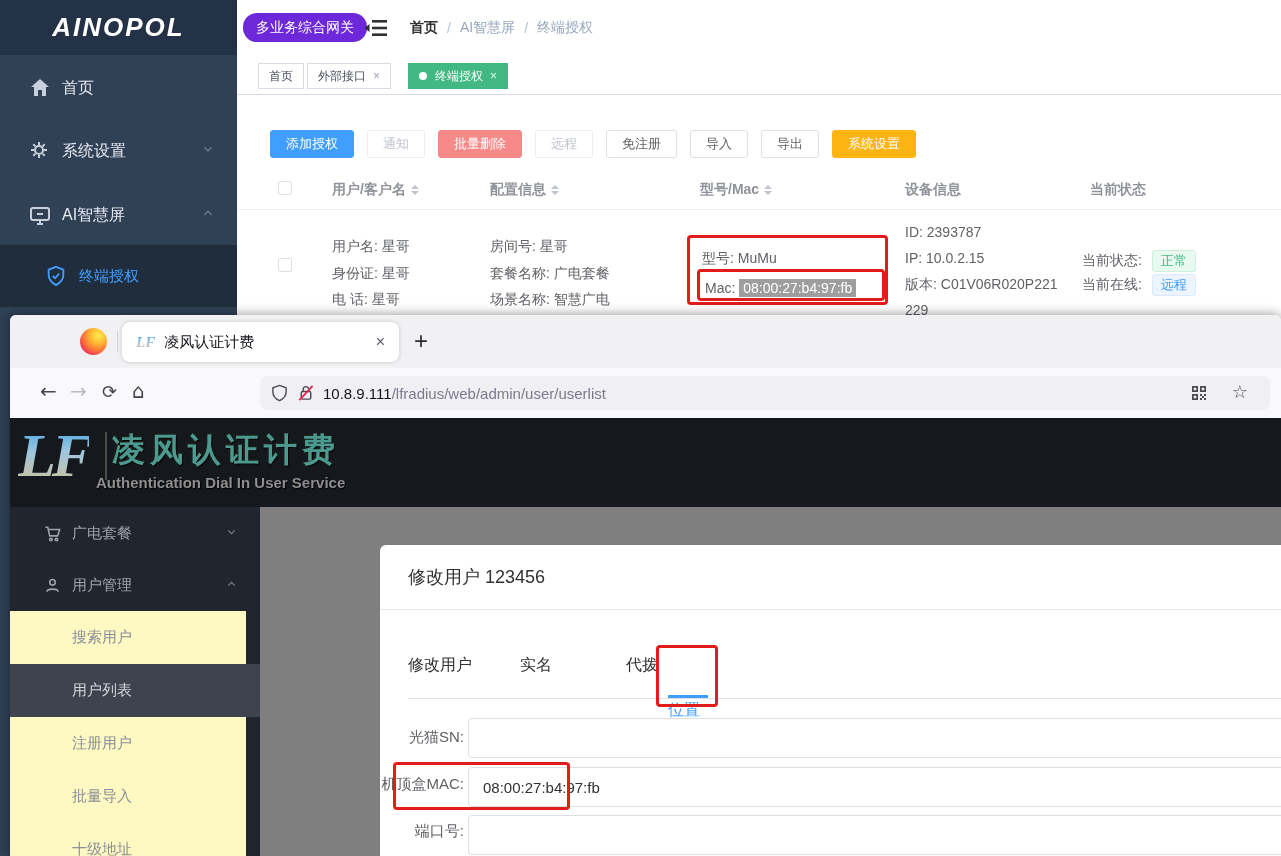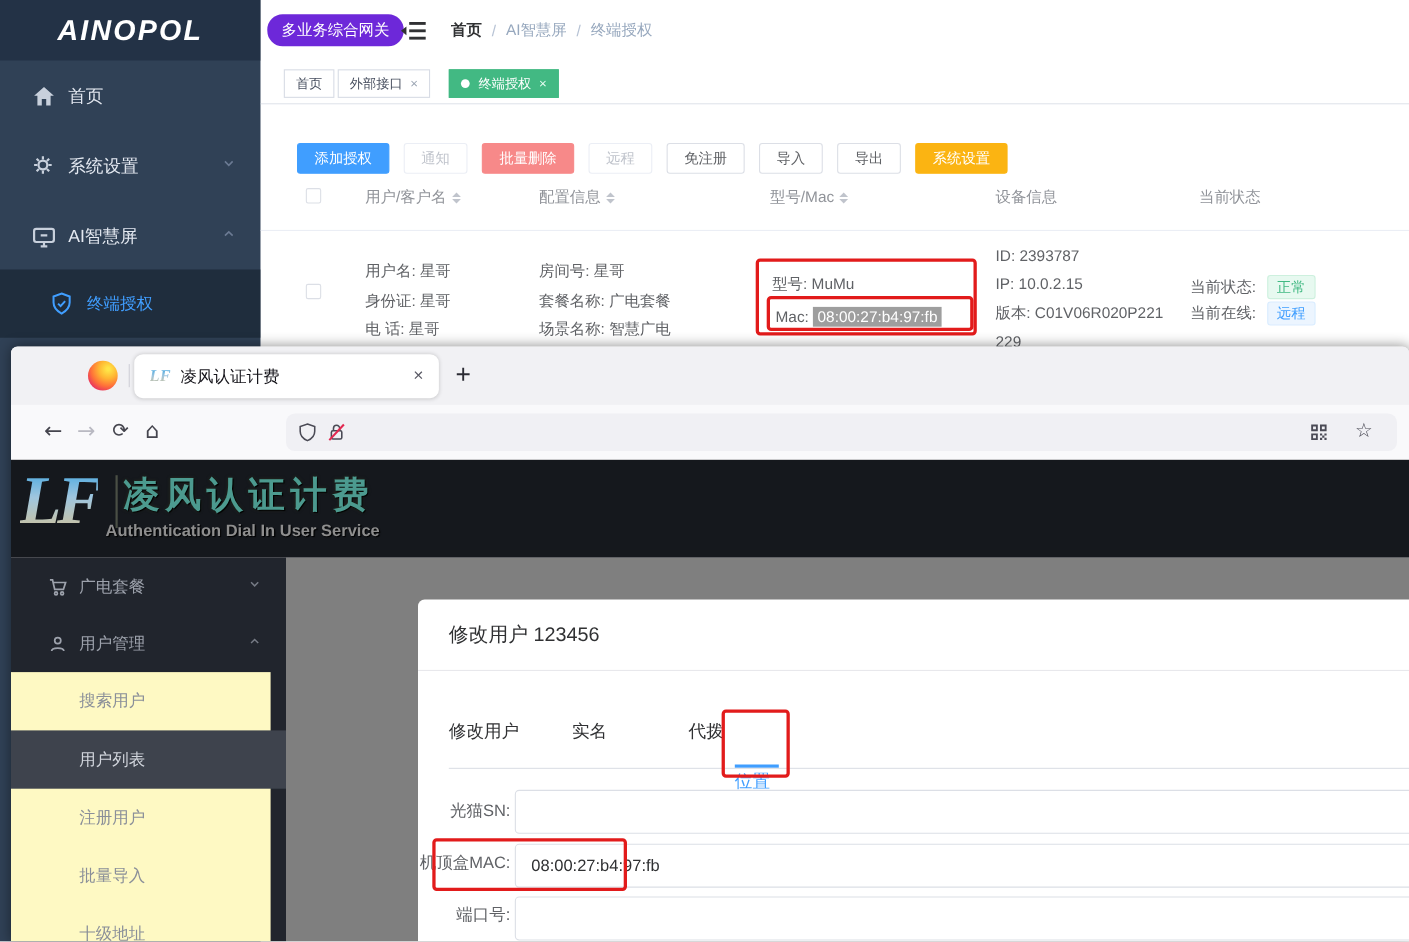--- a/index.html
+++ b/index.html
@@ -43,21 +43,21 @@
   .gw-content { left:237px; top:95px; width:1044px; height:761px; background:#fff; }
   .gw-btns { left:33px; top:35px; display:flex; gap:13px; }
   .btn { height:28px; padding:0 15px; border-radius:3px; font-size:13px; display:inline-flex;
          align-items:center; border:1px solid #dcdfe6; background:#fff; color:#606266; white-space:nowrap; }
   .btn.primary { background:#409eff; border-color:#409eff; color:#fff; }
   .btn.disabled { color:#c0c4cc; border-color:#ebeef5; }
   .btn.danger-dis { background:#f78989; border-color:#f78989; color:#fff; }
   .btn.warning { background:#fbb412; border-color:#fbb412; color:#fff; }
 
   .gw-thead { left:0; top:75px; width:1044px; height:40px; border-bottom:1px solid #ebeef5; }
-  .th { position:absolute; top:1px; font-size:14px; color:#909399; display:inline-flex; align-items:flex-end; }
+  .th { position:absolute; top:11px; font-size:14px; color:#909399; display:inline-flex; align-items:flex-end;font-weight:bold; }
   .cb { width:14px; height:14px; border:1px solid #dcdfe6; border-radius:2px; background:#fff; }
   .carets { display:inline-flex; flex-direction:column; margin-left:5px; }
   .carets i { display:block; width:0; height:0; border:4px solid transparent; }
   .carets .up { border-bottom-color:#c0c4cc; margin-bottom:2px; }
   .carets .dn { border-top-color:#c0c4cc; }
 
   .gw-row { left:0; top:115px; width:1044px; height:106px; }
   .cell-line { position:absolute; font-size:14px; color:#606266; white-space:nowrap; }
   .tag { display:inline-block; padding:1px 8px; border-radius:3px; font-size:13px; margin-left:6px; }
   .tag.green { color:#42b983; background:#e7f9f0; border:1px solid #cdf0de; }
@@ -325,20 +325,23 @@
         <svg viewBox="0 0 18 19" width="17" height="18" fill="none" stroke="#4a4a55" stroke-width="1.5">
           <path d="M9 1.5 L16 4 V8.5 C16 13 13.2 15.8 9 17.5 C4.8 15.8 2 13 2 8.5 V4 Z"></path>
         </svg>
       </span>
       <span style="margin-left:9px; display:inline-flex;">
         <svg viewBox="0 0 19 19" width="18" height="18" fill="none">
           <path d="M6.5 8 V5.8 a3 3 0 0 1 6 0 V8" stroke="#4a4a55" stroke-width="1.5"></path>
           <rect x="4.5" y="8" width="10" height="8" rx="1.5" stroke="#4a4a55" stroke-width="1.5"></rect>
           <line x1="2.5" y1="17" x2="16.5" y2="2" stroke="#e22850" stroke-width="2"></line>
         </svg>
+      </span>
+      <span class="url">
+        <span class="url-host">10.8.9.111</span><span class="url-path">/lfradius/web/admin/user/userlist</span>
       </span>
       <span style="position:absolute; right:62px; top:8px;">
         <svg viewBox="0 0 18 18" width="18" height="18" fill="#4a4a55">
           <path d="M2 2h6v6H2V2zm1.7 1.7v2.6h2.6V3.7H3.7zM10 2h6v6h-6V2zm1.7 1.7v2.6h2.6V3.7h-2.6zM2 10h6v6H2v-6zm1.7 1.7v2.6h2.6v-2.6H3.7zM10 10h2v2h-2v-2zm4 0h2v2h-2v-2zm-2 2h2v2h-2v-2zm-2 2h2v2h-2v-2zm4 0h2v2h-2v-2z"></path>
         </svg>
       </span>
       <span style="position:absolute; right:22px; top:5px; font-size:18px; color:#4a4a55;">☆</span>
     </div>
   </div>
 

